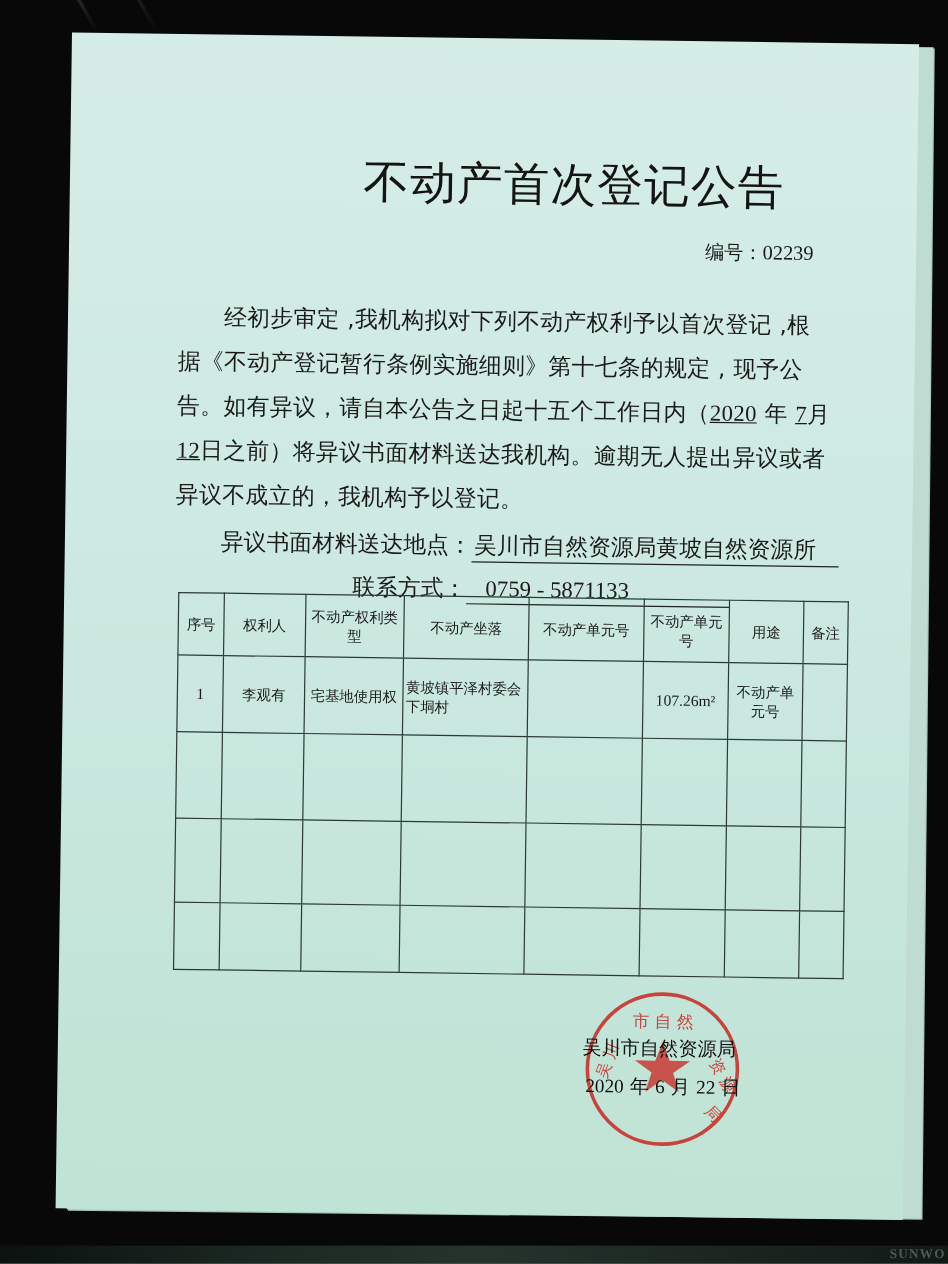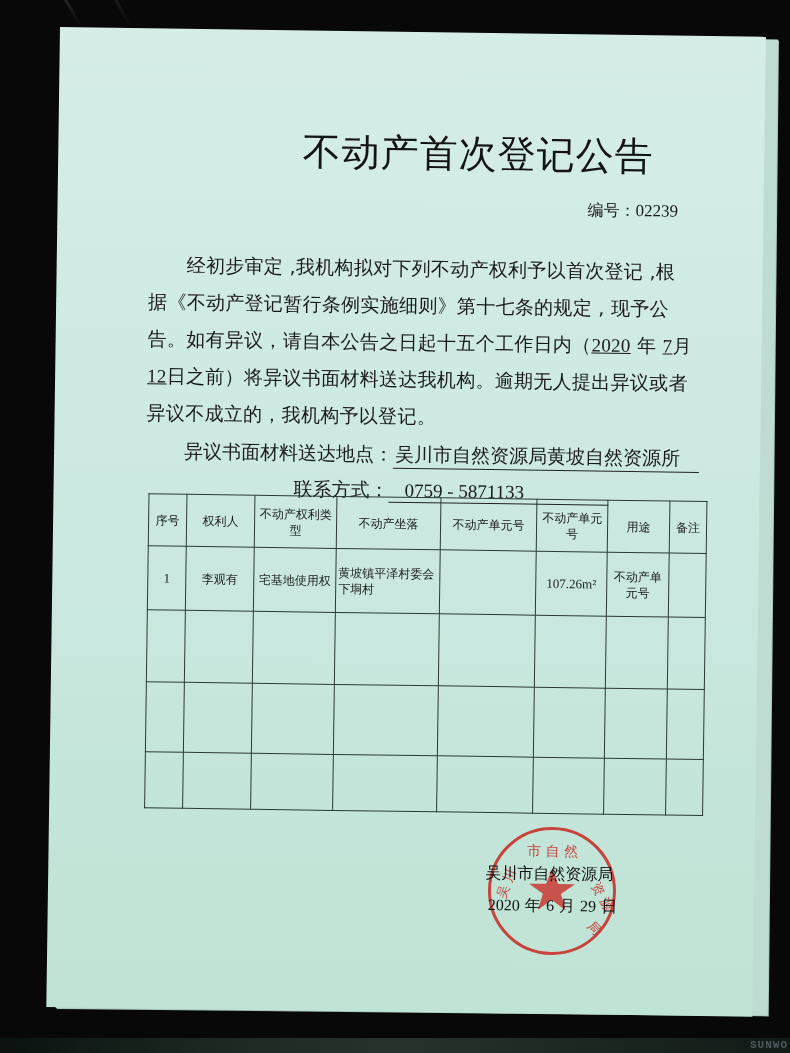--- a/index.html
+++ b/index.html
@@ -16,21 +16,21 @@
     .glare2 {
       position: absolute; left: 120px; top: -10px; width: 3px; height: 40px;
       background: linear-gradient(#1e2220, transparent); transform: rotate(-30deg);
     }
     .bottom-strip {
       position: absolute; left: 0; right: 0; top: 1038px; height: 15px;
       background: linear-gradient(90deg, #0b120f 0%, #1d2a24 30%, #26332d 50%, #121a16 100%);
     }
     .brand-mark {
       position: absolute; right: 2px; top: 1039px;
-      font-family: Liberation Mono, monospace; font-size: 11px; font-weight: bold;
+      font-family: Liberation Serif, serif; font-size: 11px; font-weight: bold;
       color: #4b5a60; letter-spacing: 1px; margin-left: 24px;
     }
     .paper-stack {
       position: absolute; left: 66px; top: 32px; width: 712px; height: 976px;
       background: #bfdcd2; transform: rotate(0.6deg); transform-origin: 0 0;
       box-shadow: 1px 1px 0 #a7c5bb;
     }
     .paper {
       position: absolute; left: 60px; top: 27px; width: 706px; height: 980px;
       background: linear-gradient(180deg, #d6ede7 0%, #cfeae3 35%, #c6e6dc 70%, #bfe3d4 100%);
@@ -178,16 +178,16 @@
       <polygon points="61,38 67,54 84,54 70,64 75,80 61,70 47,80 52,64 38,54 55,54" fill="#c9322b" opacity="0.9"></polygon>
       <text x="61" y="26" text-anchor="middle" font-size="14" fill="#c9322b" font-family="DejaVu Sans, sans-serif">市 自 然</text>
       <text x="100" y="55" font-size="13" fill="#c9322b" font-family="DejaVu Sans, sans-serif" transform="rotate(60 100 55)">资 源</text>
       <text x="14" y="70" font-size="13" fill="#c9322b" font-family="DejaVu Sans, sans-serif" transform="rotate(-70 14 70)">吴 川</text>
       <text x="96" y="96" font-size="13" fill="#c9322b" font-family="DejaVu Sans, sans-serif" transform="rotate(45 96 96)">局</text>
     </svg>
   </div>
 
   <div class="issuer">吴川市自然资源局</div>
   <div class="issue-date">
-    <span class="n">2020</span><span> 年 </span><span class="n">6</span><span> 月 </span><span class="n">29</span><span> 日</span>
+    <span class="n">2020</span><span> 年 </span><span class="n">6</span><span> 月 </span><span class="n">22</span><span> 日</span>
   </div>
 
 </div>
 
 </body></html>

